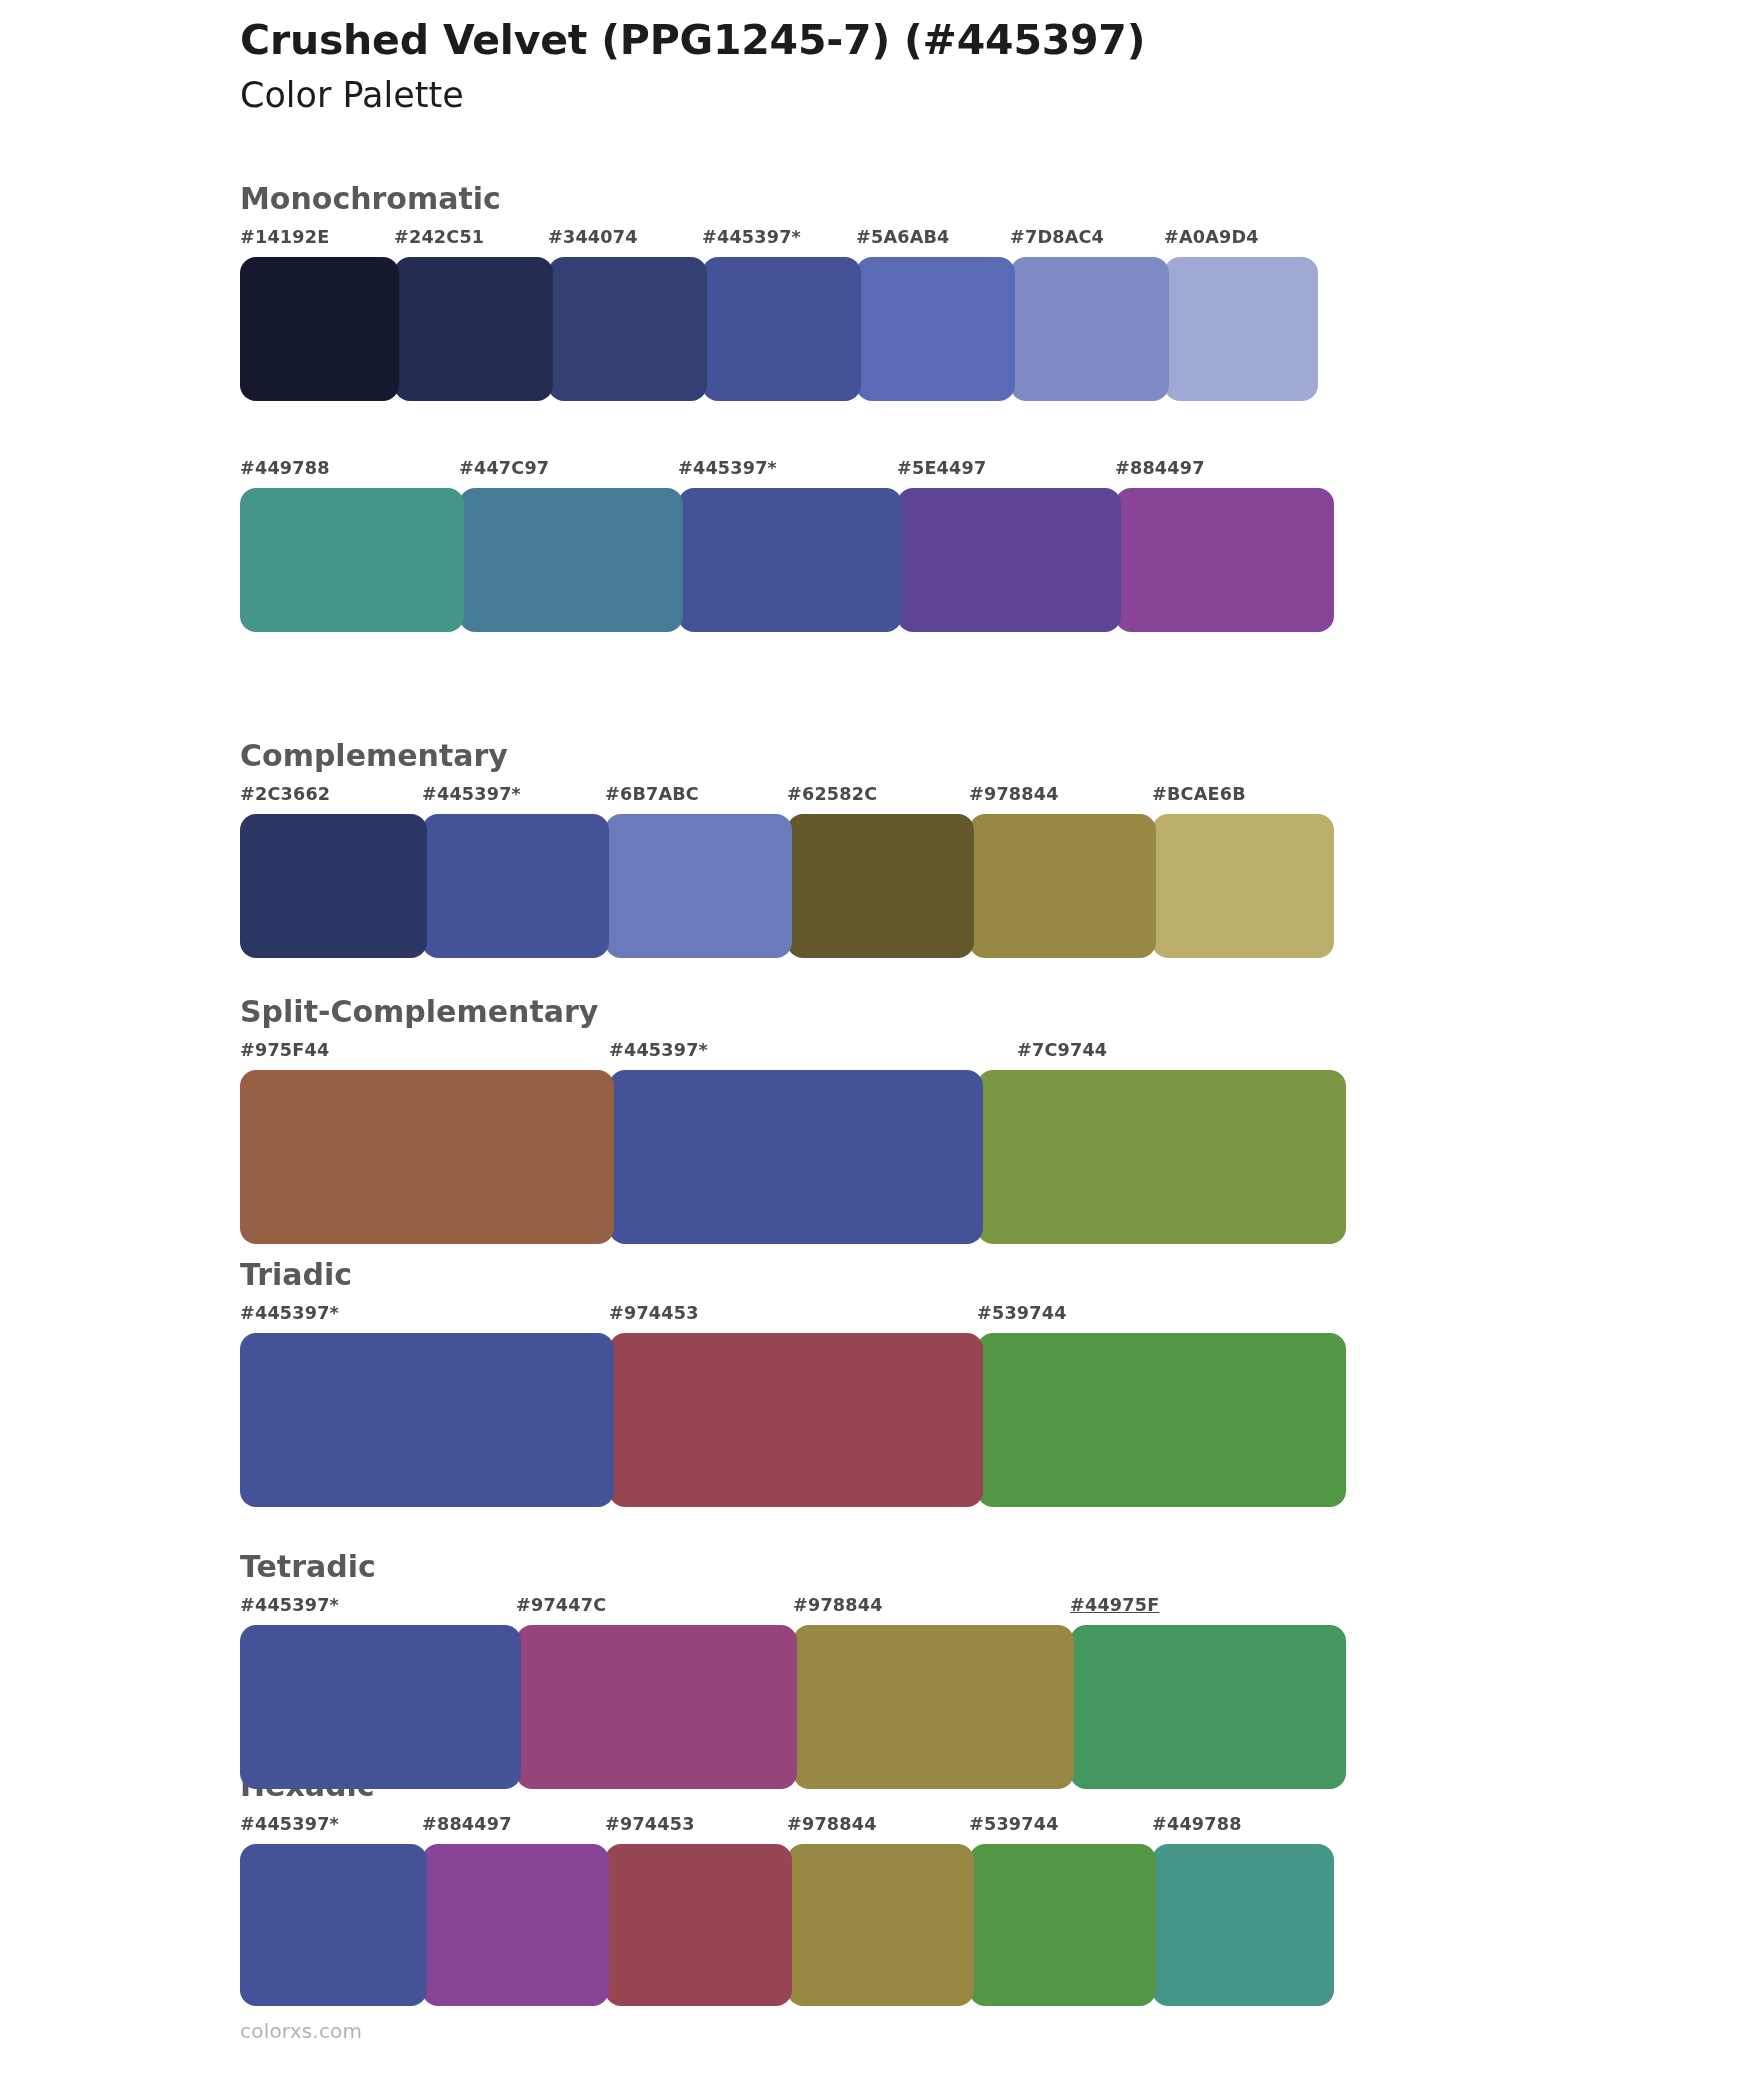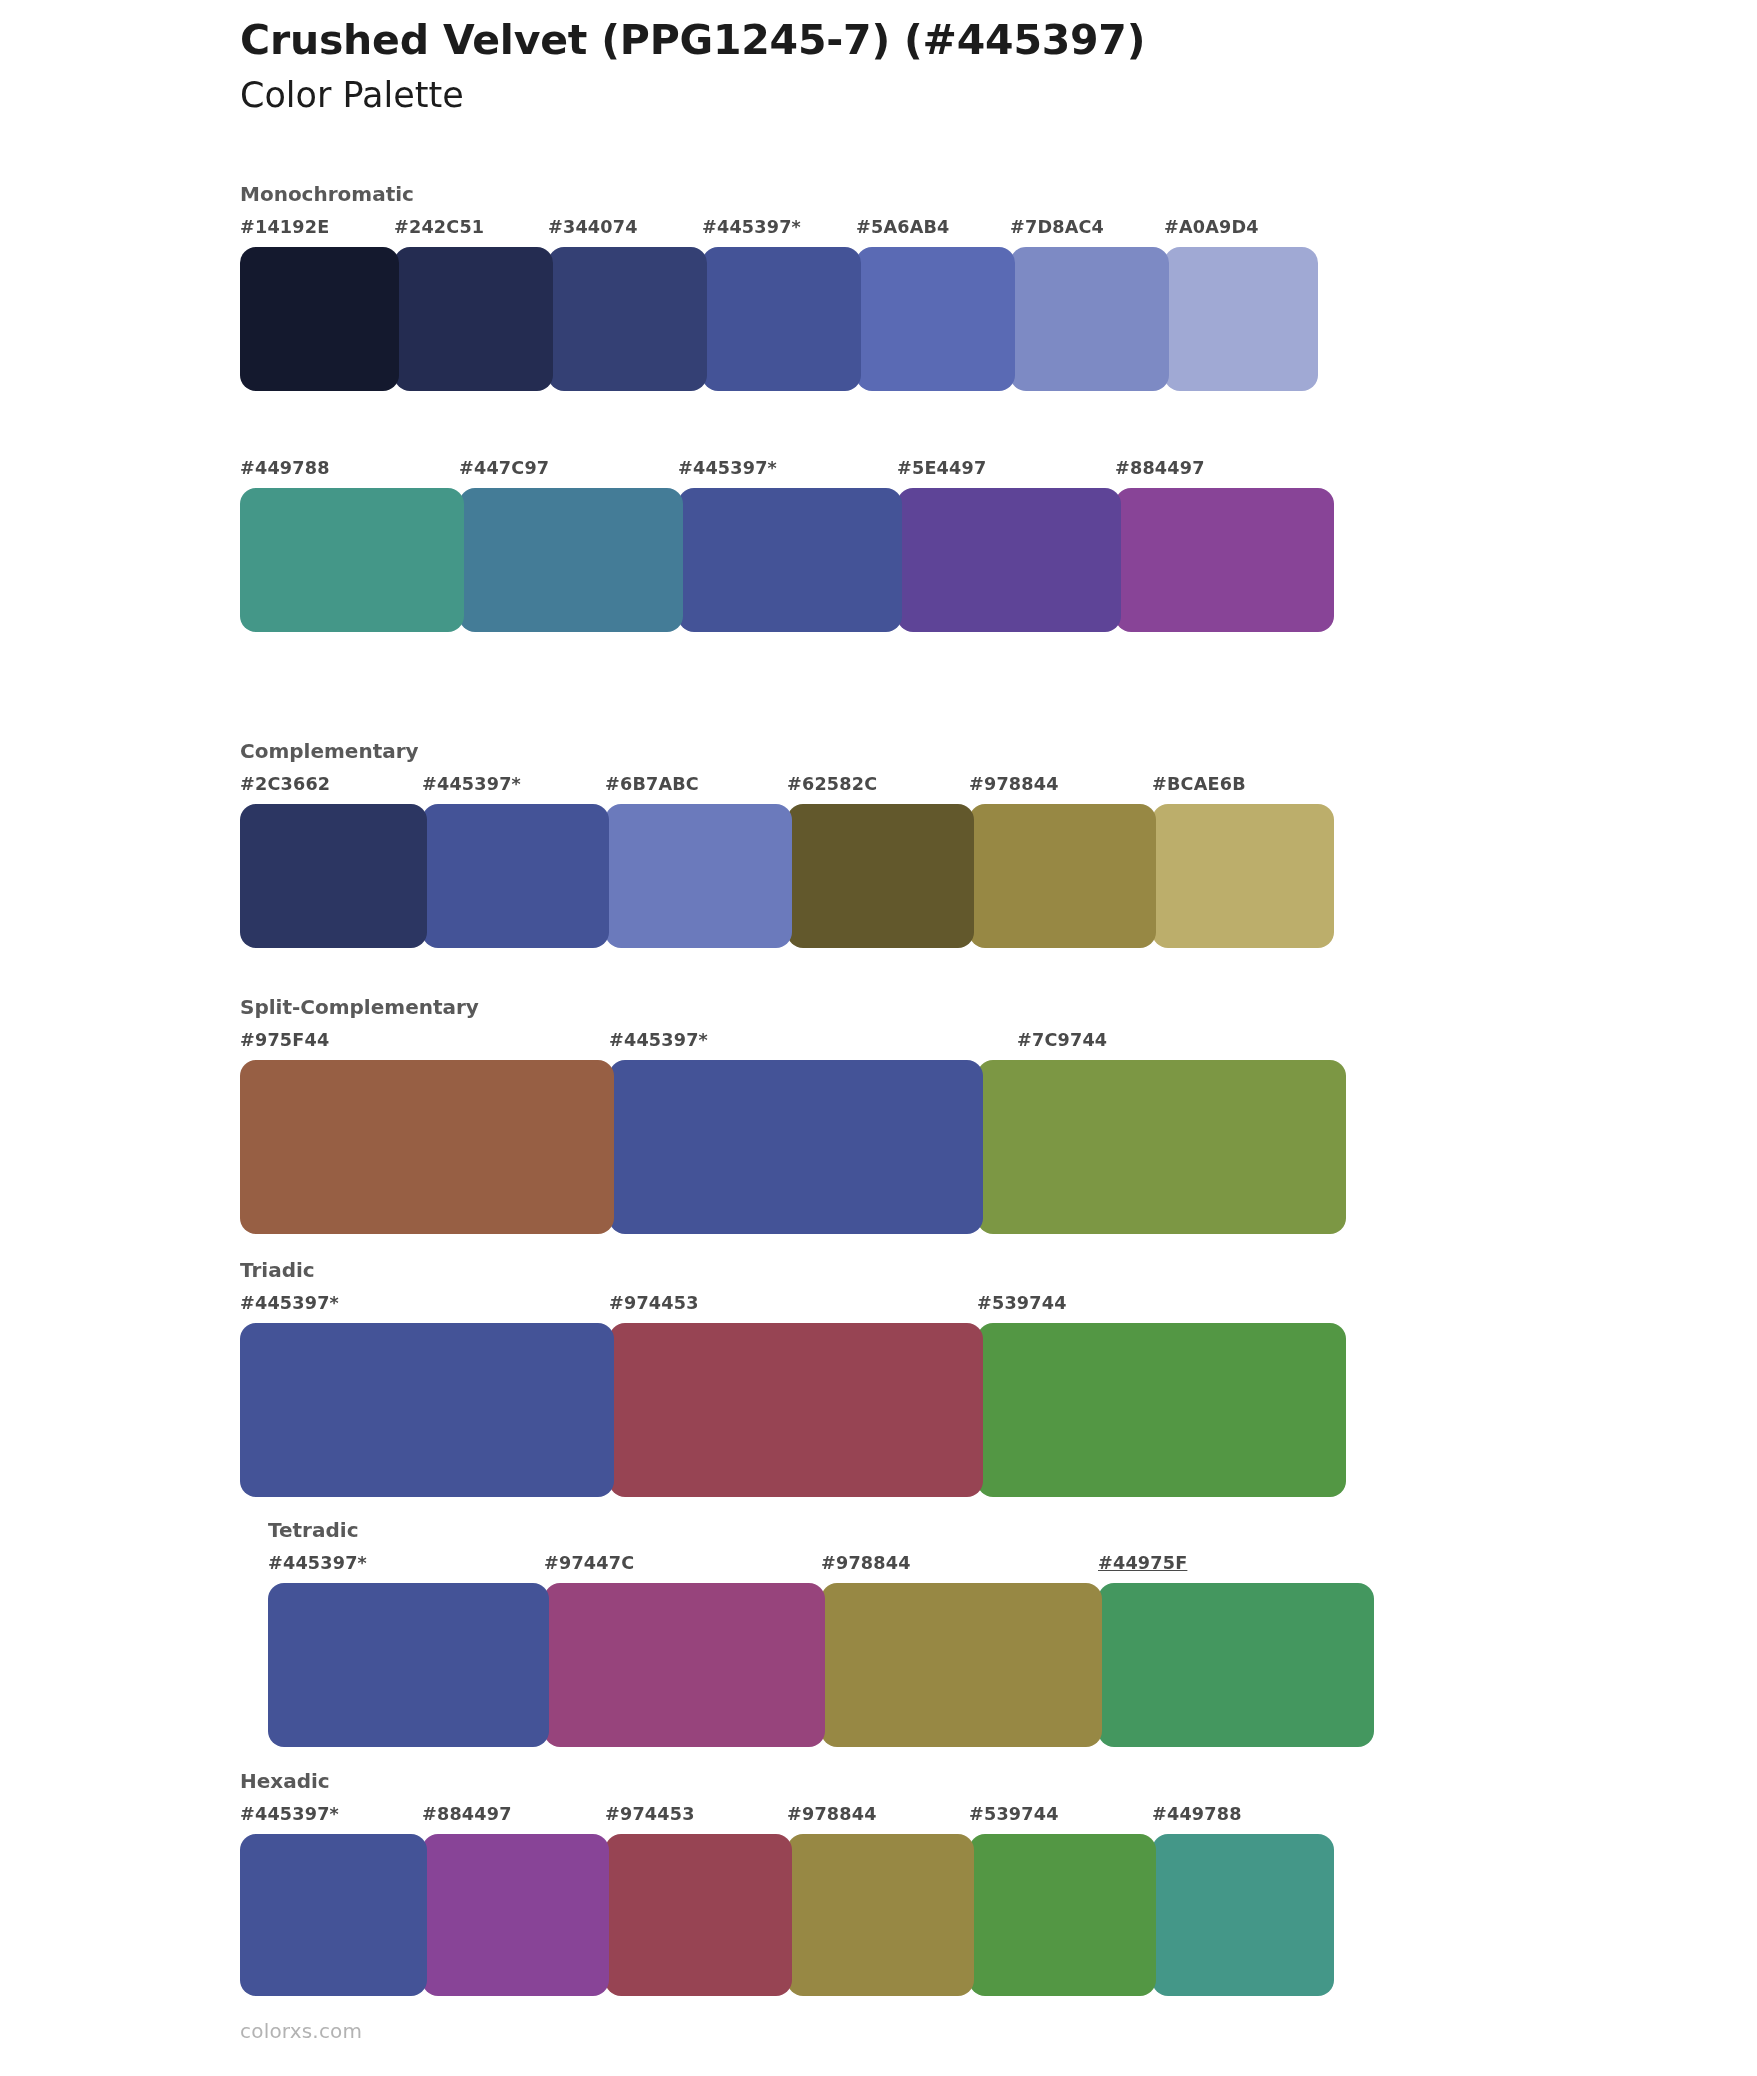--- a/index.html
+++ b/index.html
@@ -52,21 +52,21 @@
     position: absolute;
     left: 0;
     top: 0;
     width: 1757px;
   }
   .section {
     position: absolute;
     left: 240px;
   }
   .section-title {
-    font-size: 20px;
+    font-size: 30px;
     font-weight: 600;
     color: #595959;
     line-height: 1;
     margin: 0;
     white-space: nowrap;
   }
   .labels-row {
     position: relative;
     height: 27px;
     margin-top: 12.8px;
@@ -187,21 +187,21 @@
           <span class="swatch-label" style="left: 0px;">#445397*</span>
           <span class="swatch-label" style="left: 369px;">#974453</span>
           <span class="swatch-label" style="left: 737px;">#539744</span>
         </div>
         <div class="swatches-row" style="width: 1106px; height: 174px;">
           <div class="swatch" title="#445397*" style="left: 0px; width: 374px; height: 174px; background: rgb(68, 83, 151); z-index: 3;"></div>
           <div class="swatch" title="#974453" style="left: 369px; width: 374px; height: 174px; background: rgb(151, 68, 83); z-index: 2;"></div>
           <div class="swatch" title="#539744" style="left: 737px; width: 369px; height: 174px; background: rgb(83, 151, 68); z-index: 1;"></div>
         </div>
       </div>
-      <div class="section" style="top: 1520px; margin-left: 28px;">
+      <div class="section" style="top: 1552px;">
         <div class="section-title">Tetradic</div>
         <div class="labels-row" style="width: 1106px;">
           <span class="swatch-label" style="left: 0px;">#445397*</span>
           <span class="swatch-label" style="left: 276px;">#97447C</span>
           <span class="swatch-label" style="left: 553px;">#978844</span>
           <span class="swatch-label" style="left: 830px; text-decoration: underline;">#44975F</span>
         </div>
         <div class="swatches-row" style="width: 1106px; height: 164px;">
           <div class="swatch" title="#445397*" style="left: 0px; width: 281px; height: 164px; background: rgb(68, 83, 151); z-index: 4;"></div>
           <div class="swatch" title="#97447C" style="left: 276px; width: 281px; height: 164px; background: rgb(151, 68, 124); z-index: 3;"></div>

